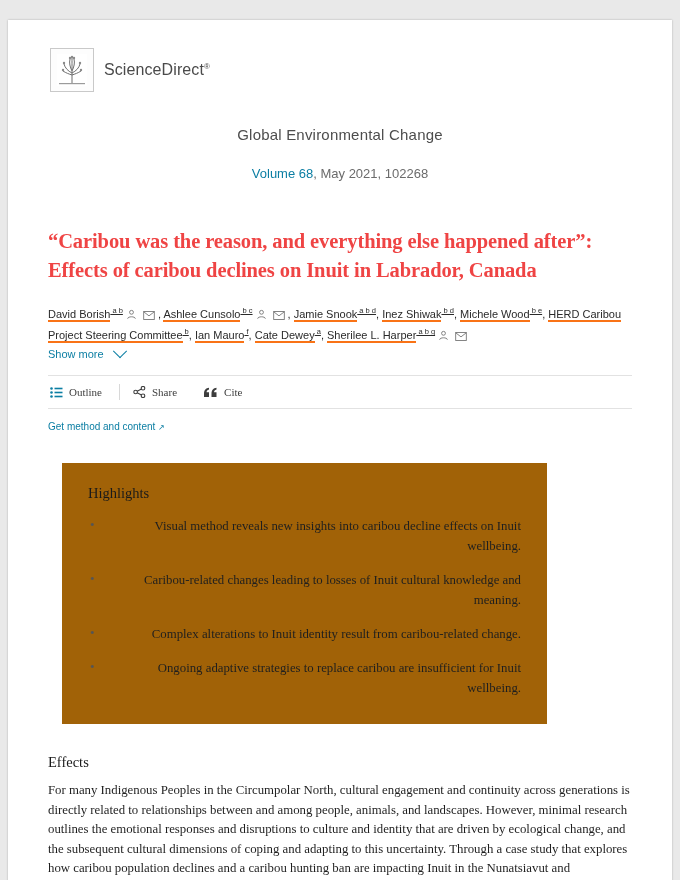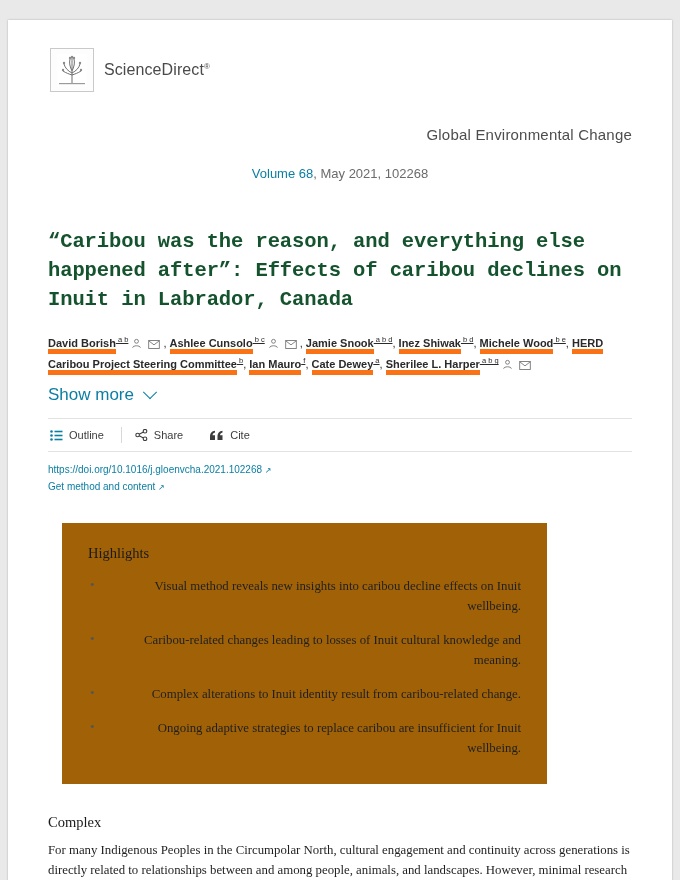--- a/index.html
+++ b/index.html
@@ -58,73 +58,71 @@
   
   .journal {
     text-align: center;
     margin-top: 34px;
   }
   .journal-title {
     font-family: "Liberation Sans", sans-serif;
     font-size: 15px;
     color: #4d4d4d;
     letter-spacing: .2px;
-    text-align: right;
   }
   .journal-sub {
     margin-top: 23px;
     font-family: "Liberation Sans", sans-serif;
     font-size: 13px;
     color: #6b6b6b;
   }
   .journal-sub .vol {
     color: #0b7ea3;
   }
 
   
   .article-title {
     margin-top: 46px;
-    font-family: Liberation Mono, monospace;
+    font-family: Liberation Serif, serif;
     font-size: 20.5px;
     line-height: 29px;
-    color: #14532d;
+    color: #ef4444;
     letter-spacing: -0.1px;
   }
 
   
   .authors {
     margin-top: 17px;
     font-family: "Liberation Sans", sans-serif;
     font-size: 11px;
     color: #2a2a2a;
     line-height: 18.5px;
   }
   .author-name {
-    border-bottom: 5px solid #f97316;
+    border-bottom: 2px solid #f97316;
     cursor: pointer;
-    font-weight: bold;
   }
   .sup {
     font-size: 7.5px;
     vertical-align: super;
     color: #2a2a2a;
     text-decoration: underline;
   }
   .mini-icon {
     display: inline-block;
     vertical-align: -2px;
     margin: 0 3px;
     opacity: .75;
   }
   .sep { color: #2a2a2a; }
 
   .show-more {
-    margin-top: 12px;
-    font-family: "Liberation Sans", sans-serif;
-    font-size: 17px;
+    margin-top: 1px;
+    font-family: "Liberation Sans", sans-serif;
+    font-size: 11px;
     color: #0b7ea3;
     display: inline-flex;
     align-items: center;
     gap: 11px;
     cursor: pointer;
   }
   .chev {
     width: 9px; height: 9px;
     border-right: 1.6px solid #0b7ea3;
     border-bottom: 1.6px solid #0b7ea3;
@@ -133,21 +131,21 @@
 
   
   .toolbar {
     margin-top: 13px;
     border-top: 1px solid #e2e2e2;
     border-bottom: 1px solid #e2e2e2;
     height: 32px;
     display: flex;
     align-items: center;
     gap: 0;
-    font-family: Liberation Sans, sans-serif;
+    font-family: Liberation Serif, serif;
     font-size: 11px;
     color: #3d3d3d;
   }
   .tb-item {
     display: inline-flex;
     align-items: center;
     gap: 6px;
     padding: 0 13px 0 0;
     cursor: pointer;
     white-space: nowrap;
@@ -346,40 +344,36 @@
             <path d="M7.5 7 C7.5 3 9.5 1 12.5 0.8 L12.5 2.6 C10.9 3 10.1 4 10.1 5.2 L12.5 5.2 L12.5 10 L7.5 10 Z"></path>
           </g>
         </svg>
         <span>Cite</span>
       </div>
     </div>
 
     
     <div class="links">
       <div>
-        <a>https://doi.org/10.1016/j.gloenvcha.2021.102268</a>
-        <span class="ext">↗</span>
-      </div>
-      <div>
         <a>Get method and content</a>
         <span class="ext">↗</span>
       </div>
     </div>
 
     
     <div class="highlights">
       <div class="hl-title">Highlights</div>
       <ul class="hl-list" id="hl-list">
           <li>Visual method reveals new insights into caribou decline effects on Inuit wellbeing.</li>
           <li>Caribou-related changes leading to losses of Inuit cultural knowledge and meaning.</li>
           <li>Complex alterations to Inuit identity result from caribou-related change.</li>
           <li>Ongoing adaptive strategies to replace caribou are insufficient for Inuit wellbeing.</li>
         </ul>
     </div>
 
     
-    <div class="abstract-head">Complex</div>
+    <div class="abstract-head">Effects</div>
     <div class="abstract-body">
       <span>For many Indigenous Peoples in the Circumpolar North, cultural engagement and continuity across generations is directly related to relationships between and among people, animals, and landscapes. However, minimal research outlines the emotional responses and disruptions to culture and identity that are driven by ecological change, and the subsequent cultural dimensions of coping and adapting to this uncertainty. Through a case study that explores how caribou population declines and a caribou hunting ban are impacting Inuit in the Nunatsiavut and NunatuKavut regions of </span>
     </div>
 
   </div>
 </div>
 
 </body></html>

